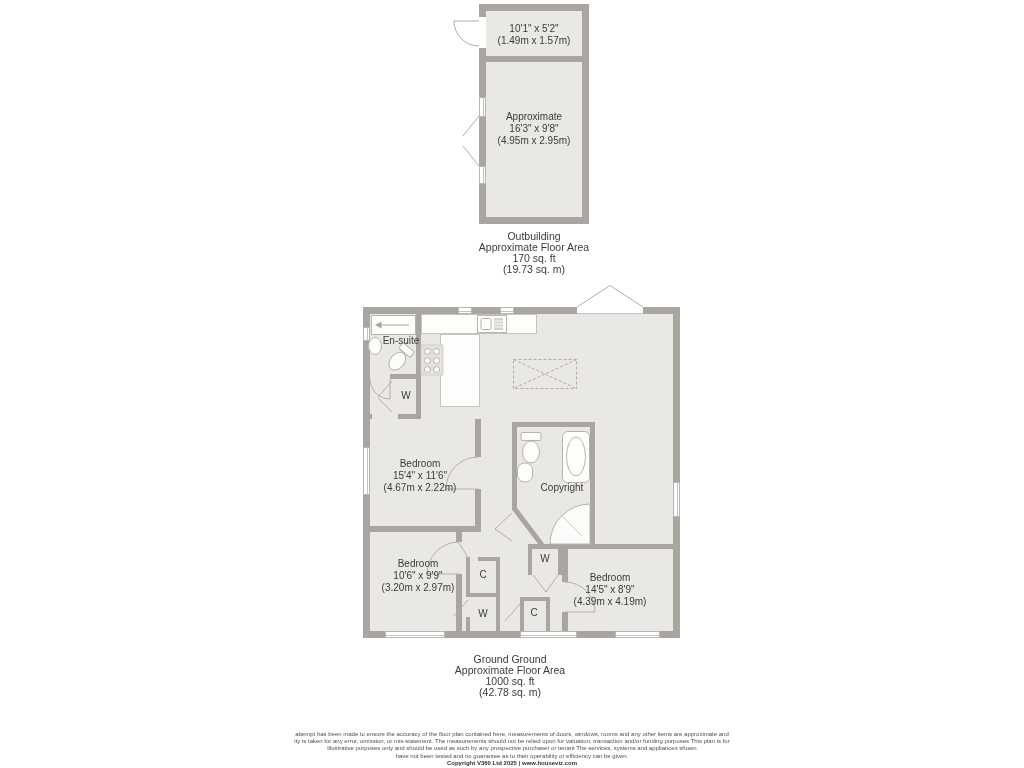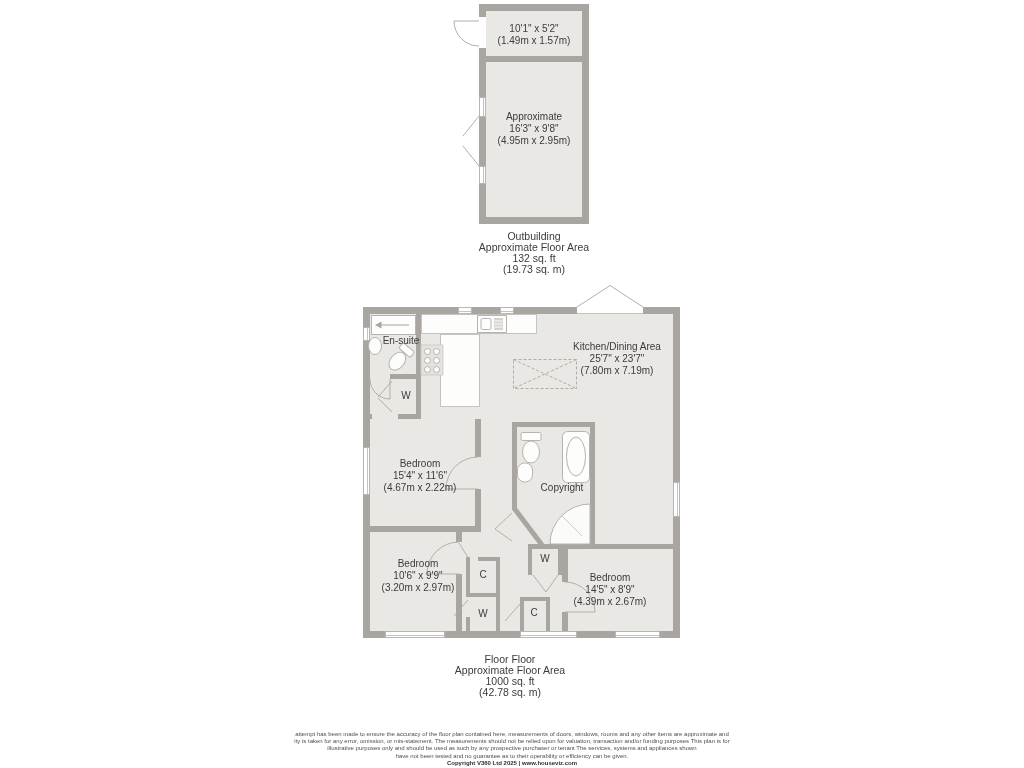--- a/index.html
+++ b/index.html
@@ -50,21 +50,21 @@
     <div class="lbl" style="left:55px;top:107px">
       <div>Approximate</div>
       <div>16'3" x 9'8"</div>
       <div>(4.95m x 2.95m)</div>
     </div>
   </section>
 
   <div class="cap" style="left:534px;top:231px">
     <div>Outbuilding</div>
     <div>Approximate Floor Area</div>
-    <div>132 sq. ft</div>
+    <div>170 sq. ft</div>
     <div>(19.73 sq. m)</div>
   </div>
 
   <section class="plan" style="left:363px;top:282px;width:382px;height:362px">
     <div class="floor" style="left:7px;top:32px;width:303px;height:317px"></div>
 
     <div class="wall" style="left:0;top:25px;width:317px;height:7px"></div>
     <div class="wall" style="left:0;top:349px;width:317px;height:7px"></div>
     <div class="wall" style="left:0;top:25px;width:7px;height:331px"></div>
     <div class="wall" style="left:310px;top:25px;width:7px;height:331px"></div>
@@ -175,59 +175,54 @@
         <line x1="157" y1="322" x2="142" y2="339" class="arc"></line>
       </g>
     </svg>
 
     <div class="lbl" style="left:38px;top:53px">
       <div>En-suite</div>
     </div>
     <div class="lbl" style="left:43px;top:108px">
       <div>W</div>
     </div>
-    <div class="lbl" style="left:254px;top:59px">
-      <div>Kitchen/Dining Area</div>
-      <div>25'7" x 23'7"</div>
-      <div>(7.80m x 7.19m)</div>
-    </div>
     <div class="lbl" style="left:57px;top:176px">
       <div>Bedroom</div>
       <div>15'4" x 11'6"</div>
       <div>(4.67m x 2.22m)</div>
     </div>
     <div class="lbl" style="left:199px;top:200px">
       <div>Copyright</div>
     </div>
     <div class="lbl" style="left:55px;top:276px">
       <div>Bedroom</div>
       <div>10'6" x 9'9"</div>
       <div>(3.20m x 2.97m)</div>
     </div>
     <div class="lbl" style="left:247px;top:290px">
       <div>Bedroom</div>
       <div>14'5" x 8'9"</div>
-      <div>(4.39m x 2.67m)</div>
+      <div>(4.39m x 4.19m)</div>
     </div>
     <div class="lbl" style="left:120px;top:287px">
       <div>C</div>
     </div>
     <div class="lbl" style="left:120px;top:326px">
       <div>W</div>
     </div>
     <div class="lbl" style="left:182px;top:271px">
       <div>W</div>
     </div>
     <div class="lbl" style="left:171px;top:325px">
       <div>C</div>
     </div>
   </section>
 
   <div class="cap" style="left:510px;top:654px">
-    <div>Floor Floor</div>
+    <div>Ground Ground</div>
     <div>Approximate Floor Area</div>
     <div>1000 sq. ft</div>
     <div>(42.78 sq. m)</div>
   </div>
 
   <footer class="disc">
     <div>attempt has been made to ensure the accuracy of the floor plan contained here, measurements of doors, windows, rooms and any other items are approximate and</div>
     <div>ity is taken for any error, omission, or mis-statement. The measurements should not be relied upon for valuation, transaction and/or funding purposes This plan is for</div>
     <div>illustrative purposes only and should be used as such by any prospective purchaser or tenant The services, systems and appliances shown</div>
     <div>have not been tested and no guarantee as to their operability or efficiency can be given.</div>

